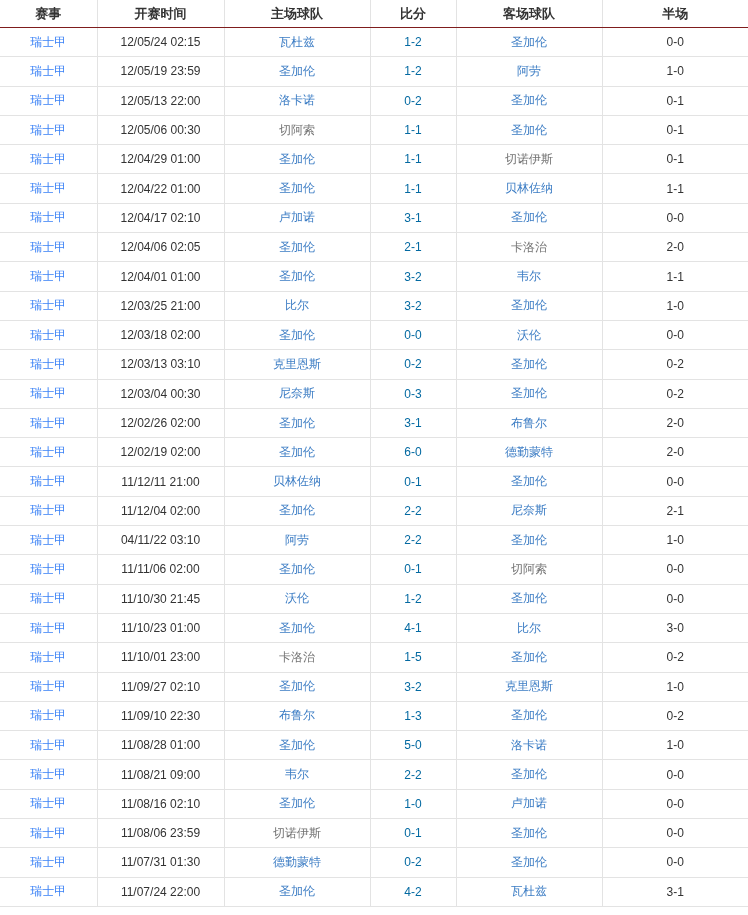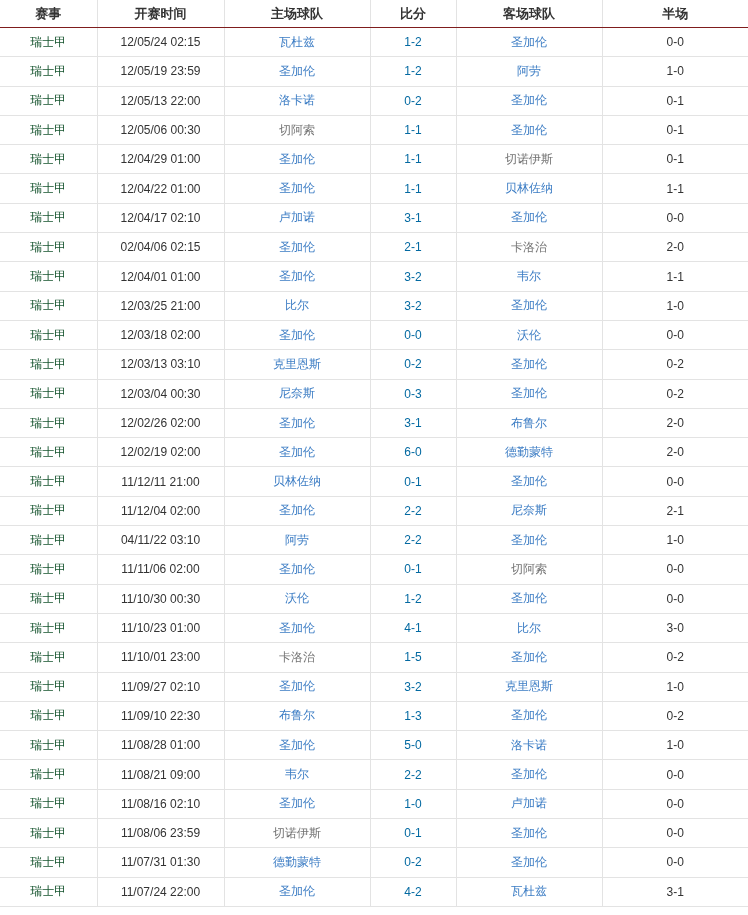--- a/index.html
+++ b/index.html
@@ -43,21 +43,21 @@
     font-size: 12px;
   }
   
   col.c-league { width: 97px; }
   col.c-time   { width: 127px; }
   col.c-home   { width: 146px; }
   col.c-score  { width: 86px; }
   col.c-away   { width: 146px; }
   col.c-half   { width: 146px; }
 
-  td.league { color: #14532d; margin-left: 12px; }
+  td.league { color: #3b82f6; margin-left: 12px; }
   td.time   { color: #333333; }
   td.team   { color: #737373; }
   td.team.link { color: #3b7cc4; margin-top: 24px; }
   td.score  { font-weight: normal; color: #0369a1; }
   td.half   { color: #333333; }
 
   tr.row td:first-child { border-left: none; }
   tr.row td:last-child  { border-right: none; }
   thead th:first-child { border-left: none; }
   thead th:last-child  { border-right: none; margin-top: 24px; }
@@ -136,21 +136,21 @@
       <tr class="row">
         <td class="league">瑞士甲</td>
         <td class="time">12/04/17 02:10</td>
         <td class="team link">卢加诺</td>
         <td class="score">3-1</td>
         <td class="team link">圣加伦</td>
         <td class="half">0-0</td>
       </tr>
       <tr class="row">
         <td class="league">瑞士甲</td>
-        <td class="time">02/04/06 02:15</td>
+        <td class="time">12/04/06 02:05</td>
         <td class="team link">圣加伦</td>
         <td class="score">2-1</td>
         <td class="team">卡洛治</td>
         <td class="half">2-0</td>
       </tr>
       <tr class="row">
         <td class="league">瑞士甲</td>
         <td class="time">12/04/01 01:00</td>
         <td class="team link">圣加伦</td>
         <td class="score">3-2</td>
@@ -232,21 +232,21 @@
       <tr class="row">
         <td class="league">瑞士甲</td>
         <td class="time">11/11/06 02:00</td>
         <td class="team link">圣加伦</td>
         <td class="score">0-1</td>
         <td class="team">切阿索</td>
         <td class="half">0-0</td>
       </tr>
       <tr class="row">
         <td class="league">瑞士甲</td>
-        <td class="time">11/10/30 00:30</td>
+        <td class="time">11/10/30 21:45</td>
         <td class="team link">沃伦</td>
         <td class="score">1-2</td>
         <td class="team link">圣加伦</td>
         <td class="half">0-0</td>
       </tr>
       <tr class="row">
         <td class="league">瑞士甲</td>
         <td class="time">11/10/23 01:00</td>
         <td class="team link">圣加伦</td>
         <td class="score">4-1</td>

